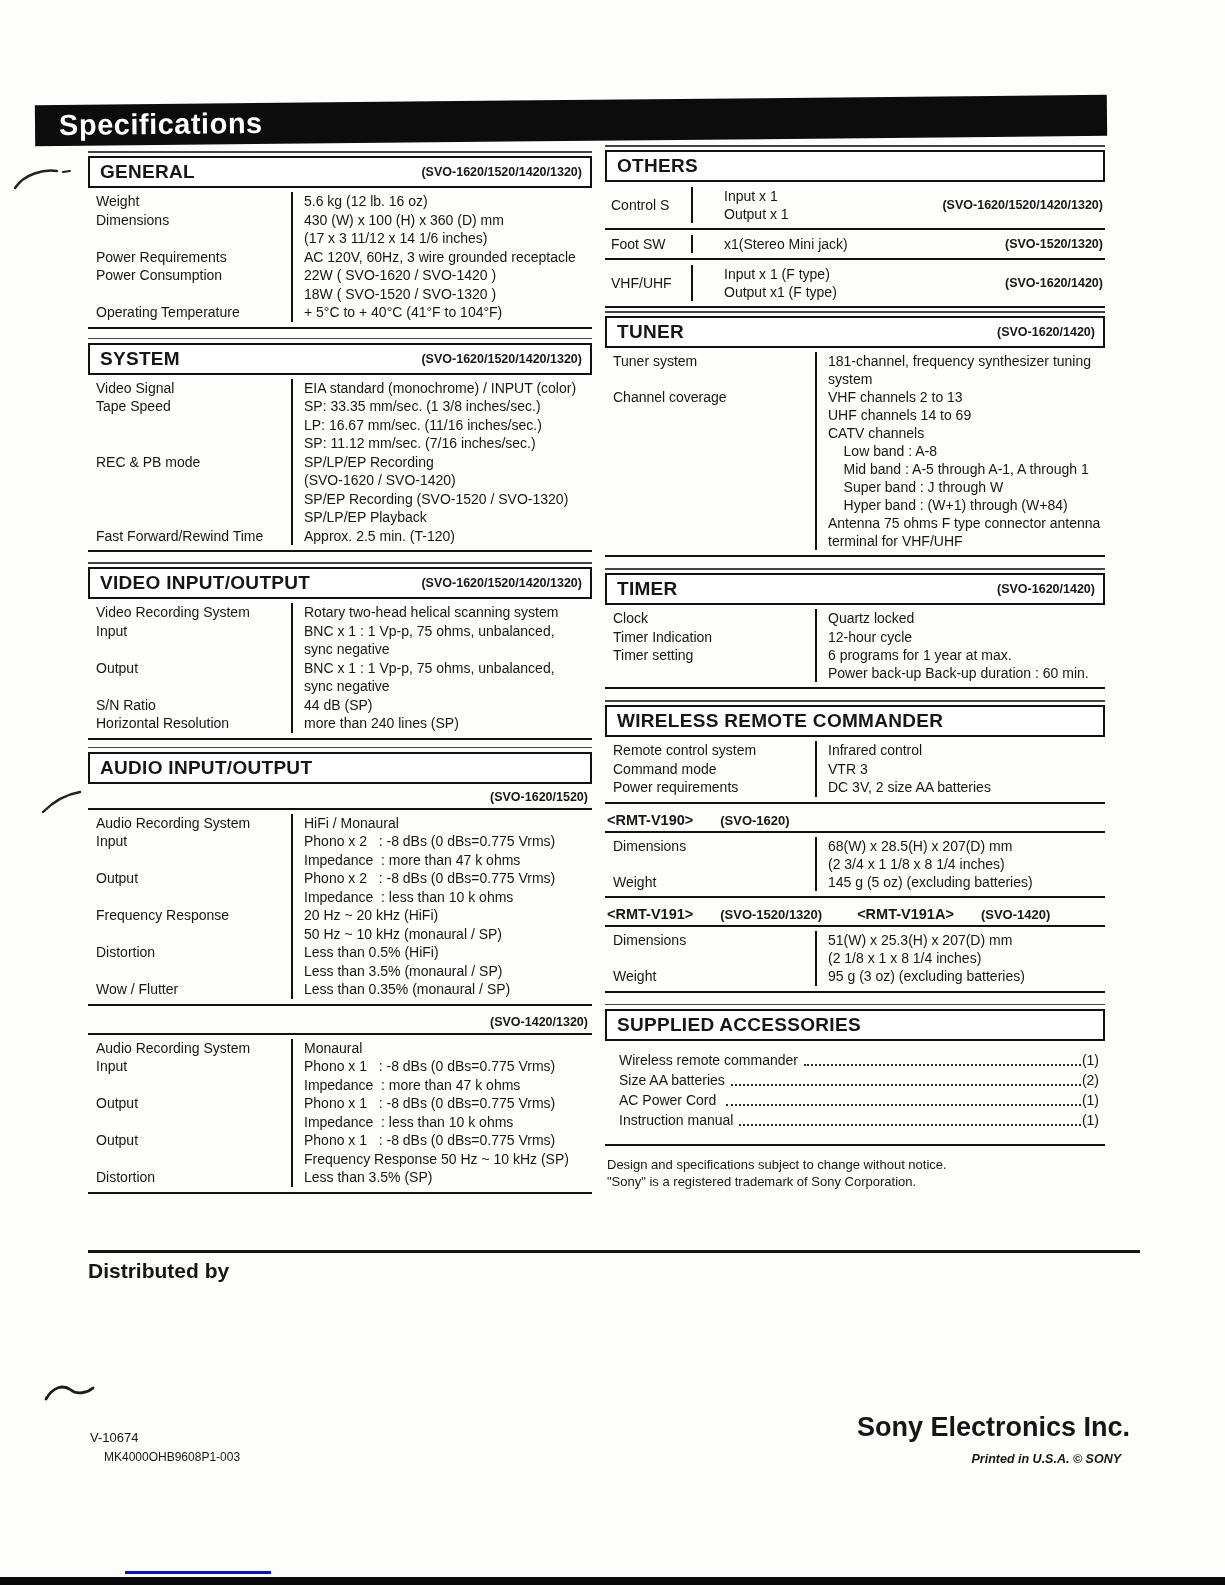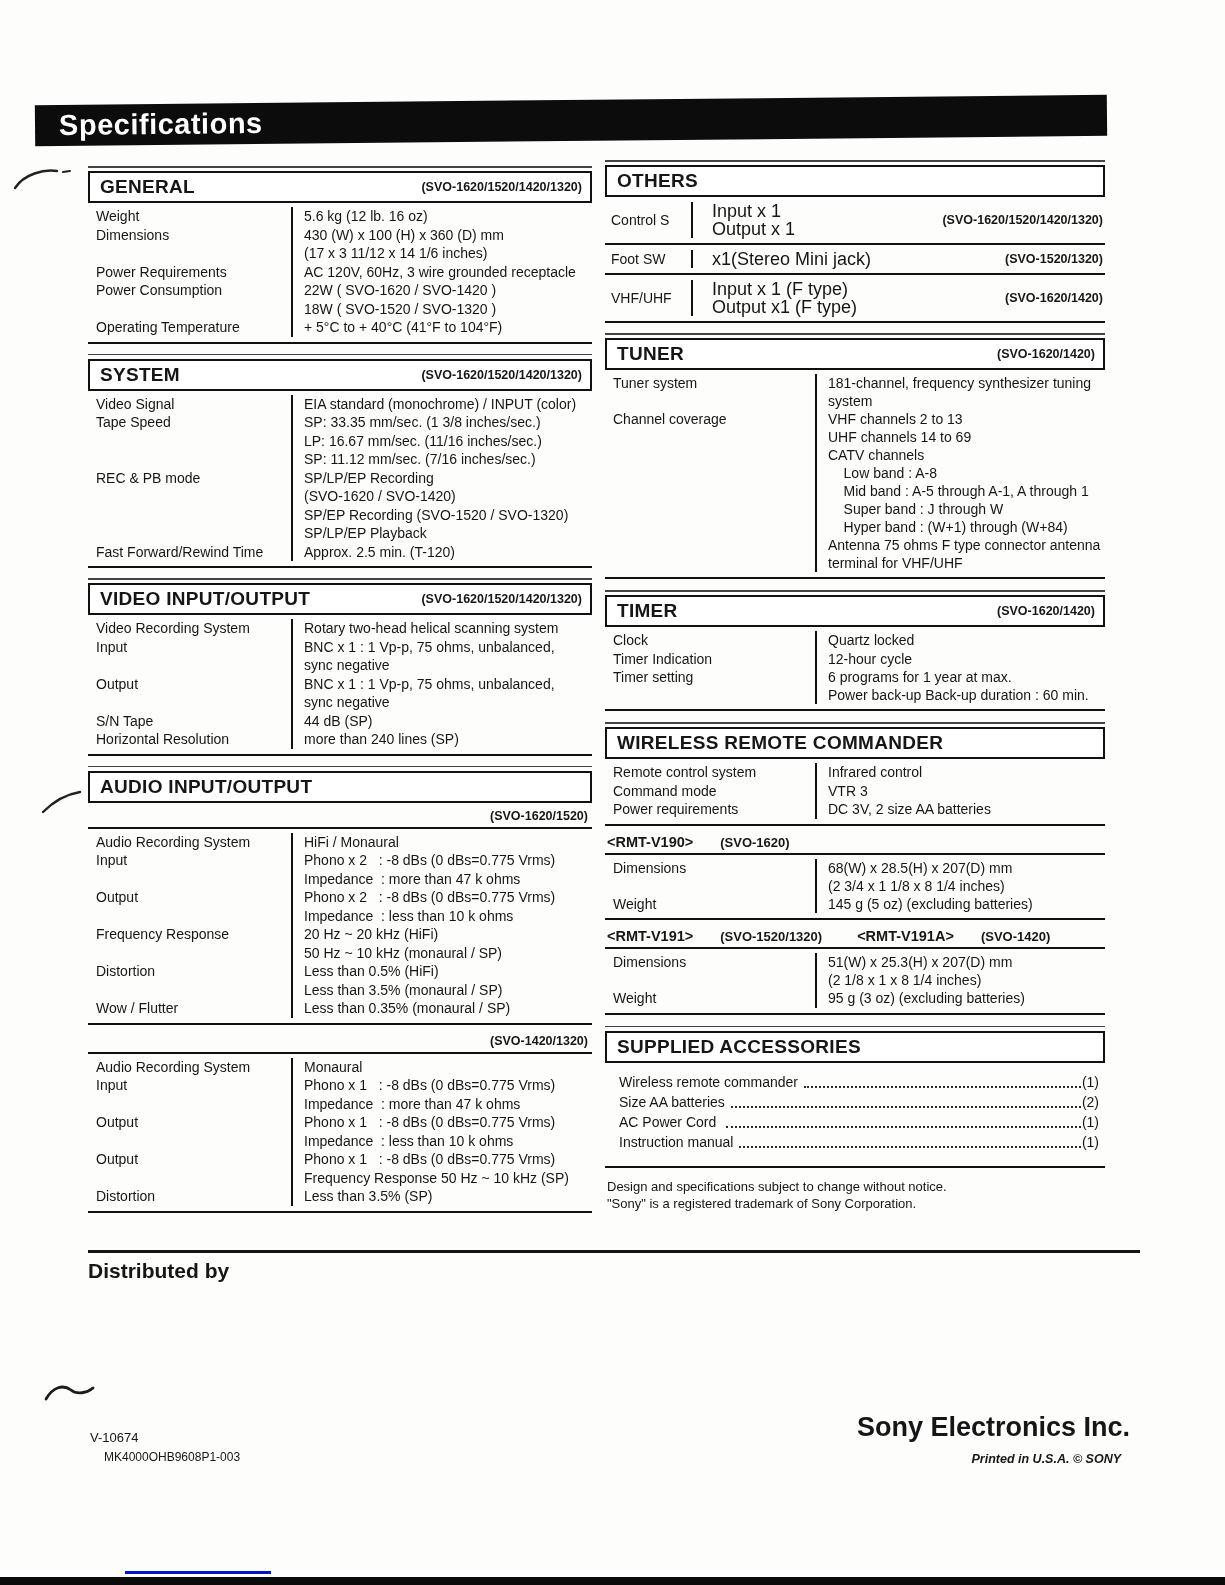--- a/index.html
+++ b/index.html
@@ -11,21 +11,21 @@
           background:#0c0c0c;transform:rotate(-0.55deg);display:flex;align-items:center;}
   .banner span{color:#fff;font-weight:bold;font-size:29px;padding-left:24px;letter-spacing:.5px;}
 
   
   .col{position:absolute;}
   .col-left{left:88px;top:156px;width:504px;}
   .col-right{left:605px;top:150px;width:500px;}
 
   
   .sec-head{border:2.5px solid #111;display:flex;justify-content:space-between;
-            align-items:center;padding:3px 8px 3px 10px;position:relative;background:#fff;margin-top:15px;}
+            align-items:center;padding:3px 8px 3px 10px;position:relative;background:#fff;}
   .sec-head:before{content:"";position:absolute;left:-2px;right:-2px;top:-7px;height:1.5px;background:#444;}
   .sec-title{font-weight:bold;font-size:19px;letter-spacing:.3px;white-space:nowrap;}
   .sec-models{font-weight:bold;font-size:12.5px;white-space:nowrap;}
 
   
   .spec-table{border-bottom:2.5px solid #111;padding:4px 0 5px;}
   .spec-row{display:flex;align-items:stretch;}
   .spec-label{flex:0 0 191px;padding:0 4px 0 8px;font-size:14px;line-height:18.5px;}
   .spec-value{flex:1;border-left:2px solid #111;padding:0 2px 0 11px;
               font-size:14px;line-height:18.5px;}
@@ -39,21 +39,21 @@
   
   .tbl-subhead{border-bottom:2px solid #111;padding:5px 0 3px 2px;margin-top:3px;
                font-weight:bold;display:flex;align-items:baseline;flex-wrap:wrap;gap:17px;}
   .remote-code{font-size:14.5px;margin-right:10px;}
   .remote-model{font-size:13px;margin-right:18px;}
 
   
   .others-row{display:flex;align-items:stretch;border-bottom:2px solid #111;padding:5px 0;}
   .others-row:last-child{border-bottom-width:2.5px;}
   .others-label{flex:0 0 80px;padding-left:6px;font-size:14px;display:flex;align-items:center;}
-  .others-value{flex:1;border-left:2px solid #111;padding-left:19px;font-size:18px;line-height:18px;}
+  .others-value{flex:1;border-left:2px solid #111;padding-left:31px;font-size:14px;line-height:18px;}
   .others-model{display:flex;align-items:center;font-weight:bold;font-size:12.5px;padding-right:2px;white-space:nowrap;}
 
   
   .sec-accessories{border-bottom:2.5px solid #111;padding-bottom:5px;}
   .acc-list{padding:9px 6px 9px 14px;}
   .acc-item{display:flex;align-items:flex-end;font-size:14px;line-height:20px;}
   .acc-name{white-space:pre;}
   .acc-dots{flex:1;border-bottom:2px dotted #2a2a2a;margin:0 1px 4px 2px;}
 
   
@@ -195,21 +195,21 @@
             </div>
           </div>
           <div class="spec-row" data-name="spec-row">
             <div class="spec-label" data-name="row-label">Output</div>
             <div class="spec-value" data-name="row-value">
               <div class="vline" data-name="value-line">BNC x 1 : 1 Vp-p, 75 ohms, unbalanced,</div>
               <div class="vline" data-name="value-line">sync negative</div>
             </div>
           </div>
           <div class="spec-row" data-name="spec-row">
-            <div class="spec-label" data-name="row-label">S/N Tape</div>
+            <div class="spec-label" data-name="row-label">S/N Ratio</div>
             <div class="spec-value" data-name="row-value">
               <div class="vline" data-name="value-line">44 dB (SP)</div>
             </div>
           </div>
           <div class="spec-row" data-name="spec-row">
             <div class="spec-label" data-name="row-label">Horizontal Resolution</div>
             <div class="spec-value" data-name="row-value">
               <div class="vline" data-name="value-line">more than 240 lines (SP)</div>
             </div>
           </div>

